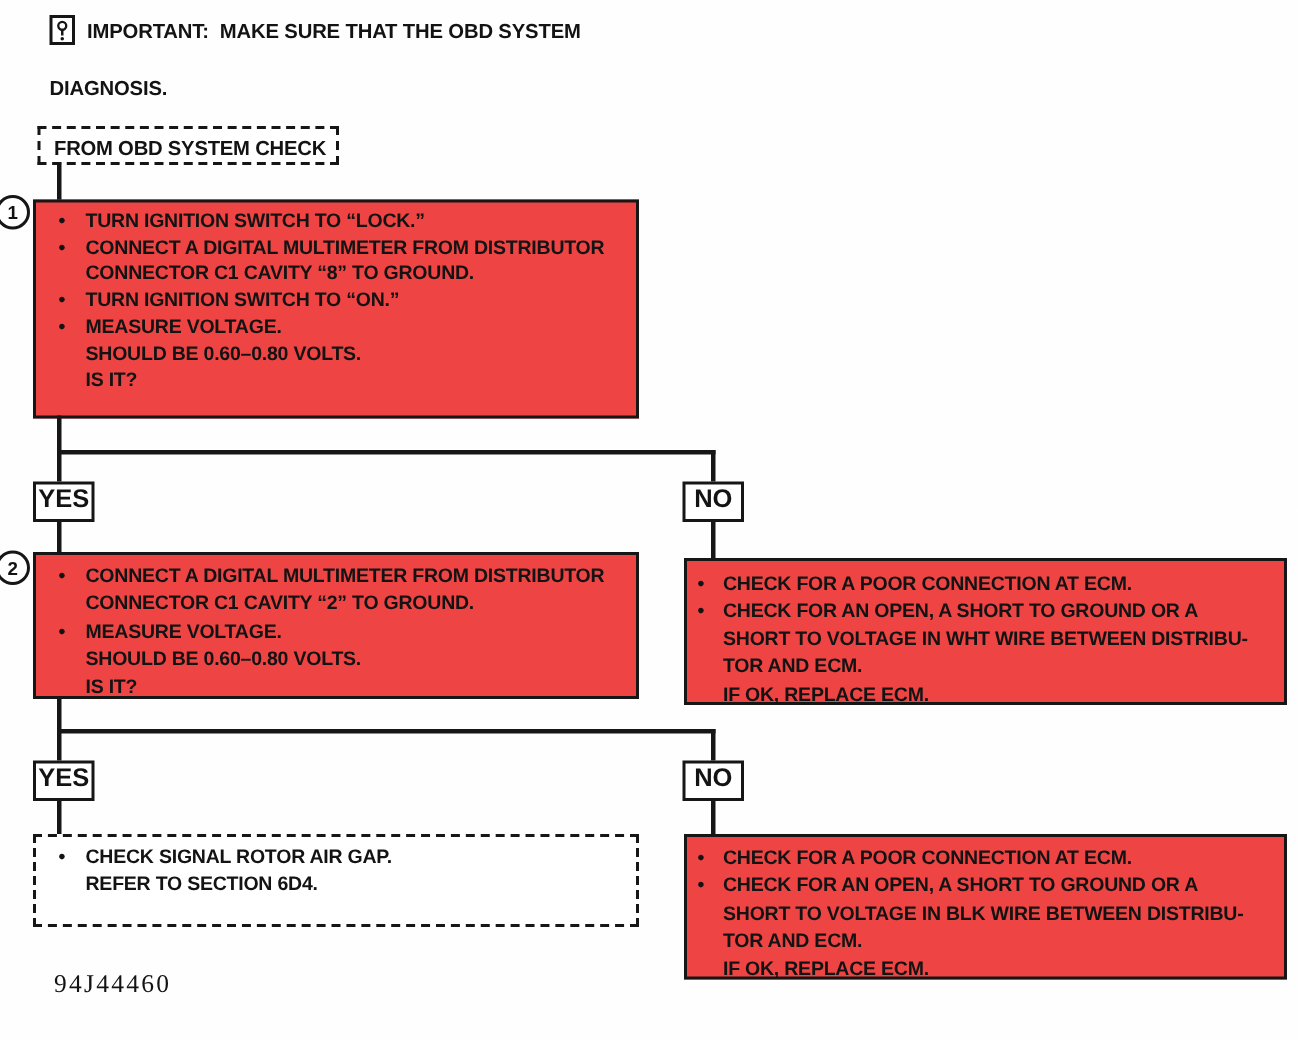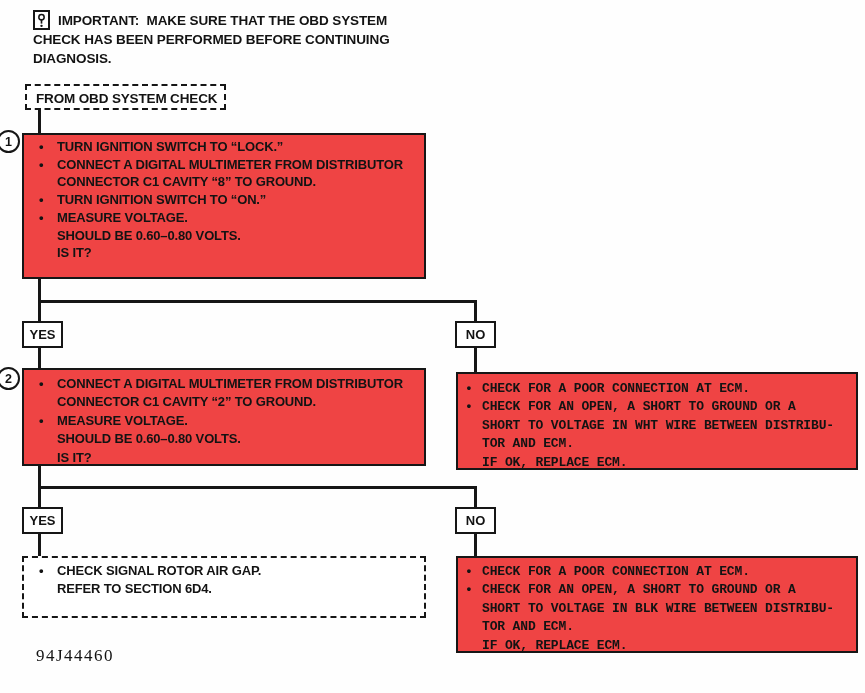--- a/index.html
+++ b/index.html
@@ -7,24 +7,24 @@
     position:relative;width:865px;height:693px;background:#fefefe;overflow:hidden;
     font-family:"Liberation Sans",sans-serif;color:#131313;
   }
   .abs{position:absolute;box-sizing:border-box;}
   .flow-text{font-weight:bold;font-size:13px;line-height:18.4px;letter-spacing:-0.15px;white-space:pre;}
   .note-line{font-weight:bold;font-size:13.5px;letter-spacing:-0.1px;white-space:pre;line-height:19px;}
   .box{border:2.5px solid #161616;background:#ef4444;}
   .dash{border:2.5px dashed #161616;background:#fff;}
   .li{position:relative;padding-left:33px;}
   .li.b::before{content:"•";position:absolute;left:15px;top:0;}
-  .rli{position:relative;padding-left:24px;font-family:Liberation Mono, monospace;}
+  .rli{position:relative;padding-left:24px;}
   .rli.b::before{content:"•";position:absolute;left:7px;top:0;}
-  .tag{display:flex;align-items:center;justify-content:center;
-       font-weight:bold;font-size:13px;border:2.5px solid #161616;background:#fff;}
+  .tag{display:flex;justify-content:center;
+       font-weight:bold;font-size:17px;border:2.5px solid #161616;background:#fff;}
   .numc{width:23px;height:23px;border:2px solid #161616;border-radius:50%;background:#fff;
         display:flex;align-items:center;justify-content:center;font-size:12.5px;font-weight:bold;}
   .cv{width:3px;background:#161616;}
   .ch{height:3px;background:#161616;}
   .icon-box{width:17px;height:20px;border:2px solid #161616;background:#fff;
             display:flex;align-items:center;justify-content:center;}
   .fig-code{font-family:Liberation Serif, serif;font-size:17px;letter-spacing:1.5px;}
 </style>
 </head>
 <body>
@@ -32,21 +32,20 @@
 <div class="canvas">
 
   <div class="abs icon-box" style="left:33px;top:10px;">
     <svg width="11" height="15" viewBox="0 0 12 16">
       <circle cx="6" cy="4.4" r="2.9" fill="none" stroke="#161616" stroke-width="1.7"></circle>
       <line x1="6" y1="7.2" x2="6" y2="11.4" stroke="#161616" stroke-width="1.8"></line>
       <circle cx="6" cy="13.8" r="1.3" fill="#161616"></circle>
     </svg>
   </div>
   <div class="abs note-line" style="left:58px;top:11px;">IMPORTANT:  MAKE SURE THAT THE OBD SYSTEM</div>
-  <div class="abs note-line" style="left:33px;top:30px;">CHECK HAS BEEN PERFORMED BEFORE CONTINUING</div>
   <div class="abs note-line" style="left:33px;top:49px;">DIAGNOSIS.</div>
 
   <div class="abs dash" style="left:25px;top:84px;width:201px;height:26px;display:flex;align-items:flex-end;">
     <span class="flow-text" style="padding-left:9px;font-size:13.5px;">FROM OBD SYSTEM CHECK</span>
   </div>
 
   <div class="abs cv" style="left:38px;top:108px;height:27px;"></div>
 
   <div class="abs numc" style="left:-3px;top:130px;">
     <span>1</span>

